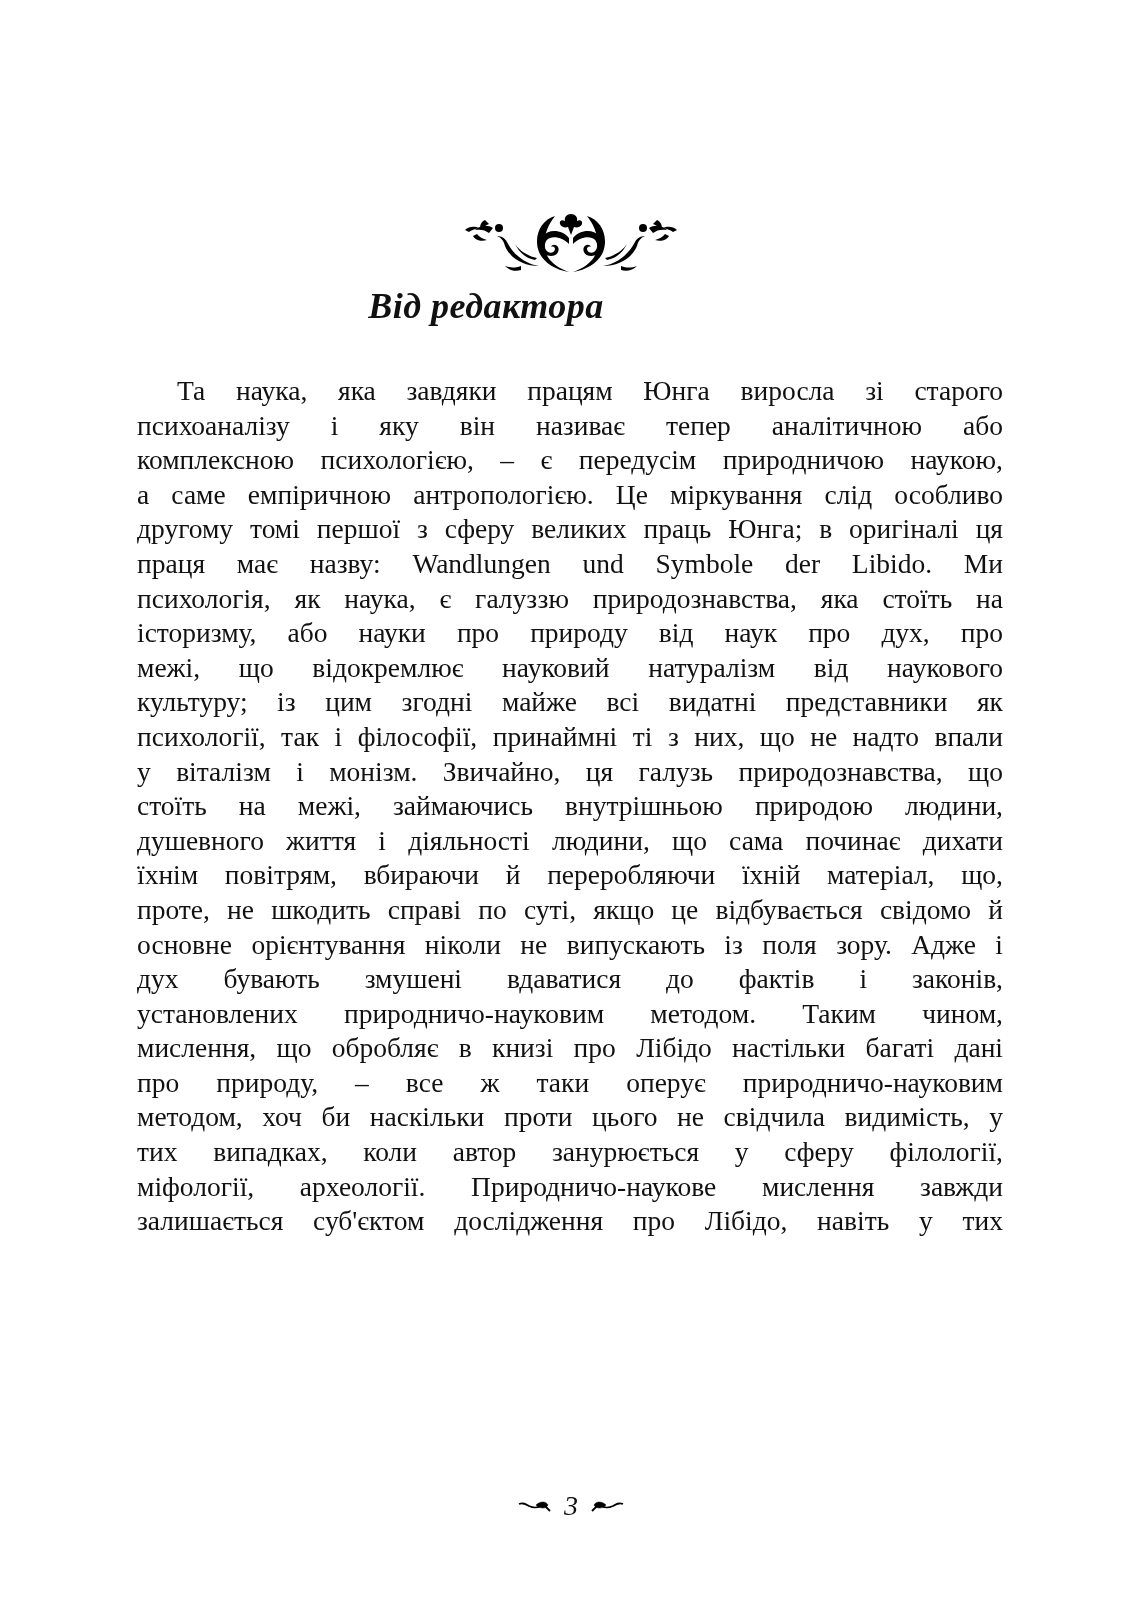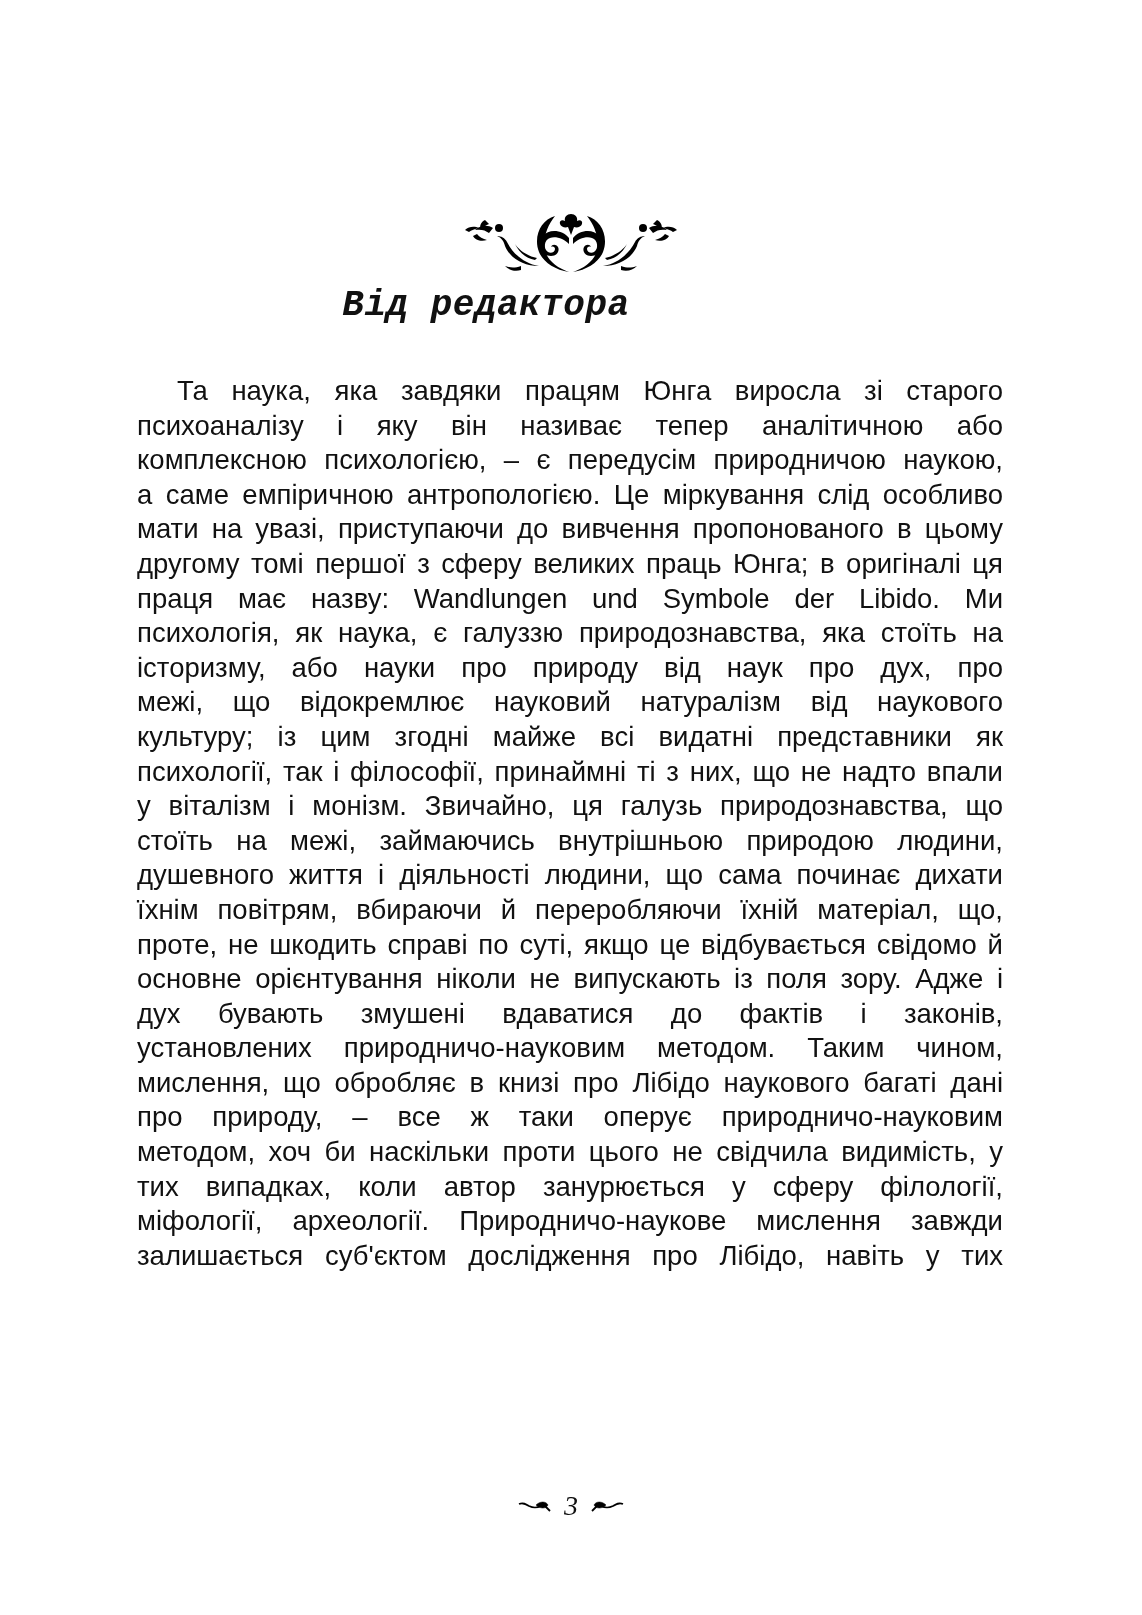--- a/index.html
+++ b/index.html
@@ -27,33 +27,33 @@
     top: 208px;
     width: 224px;
     height: 72px;
   }
   .title {
     position: absolute;
     left: 0;
     width: 972px;
     top: 282px;
     text-align: center;
-    font-family: Liberation Mono, monospace;
+    font-family: Liberation Serif, serif;
     font-weight: bold;
     font-style: italic;
     font-size: 36px;
     letter-spacing: 0.5px;
     line-height: 48px;
   }
   .body-text {
     position: absolute;
     left: 137px;
     width: 866px;
     top: 374px;
-    font-family: Liberation Sans, sans-serif;
+    font-family: Liberation Serif, serif;
     font-size: 27.5px;
     line-height: 34.6px;
     margin: 0;
   }
   .line {
     display: block;
     white-space: nowrap;
     text-align: justify;
     text-align-last: justify;
     height: 34.6px;
@@ -117,37 +117,36 @@
     </g>
   </svg>
 
   <div class="title">Від редактора</div>
 
   <div class="body-text">
     <span class="line first">Та наука, яка завдяки працям Юнга виросла зі старого</span>
     <span class="line">психоаналізу і яку він називає тепер аналітичною або</span>
     <span class="line">комплексною психологією, – є передусім природничою наукою,</span>
     <span class="line">а саме емпіричною антропологією. Це міркування слід особливо</span>
-    <span class="line">мати на увазі, приступаючи до вивчення пропонованого в цьому</span>
     <span class="line">другому томі першої з сферу великих праць Юнга; в оригіналі ця</span>
     <span class="line">праця має назву: Wandlungen und Symbole der Libido. Ми</span>
     <span class="line">психологія, як наука, є галуззю природознавства, яка стоїть на</span>
     <span class="line">історизму, або науки про природу від наук про дух, про</span>
     <span class="line">межі, що відокремлює науковий натуралізм від наукового</span>
     <span class="line">культуру; із цим згодні майже всі видатні представники як</span>
     <span class="line">психології, так і філософії, принаймні ті з них, що не надто впали</span>
     <span class="line">у віталізм і монізм. Звичайно, ця галузь природознавства, що</span>
     <span class="line">стоїть на межі, займаючись внутрішньою природою людини,</span>
     <span class="line">душевного життя і діяльності людини, що сама починає дихати</span>
     <span class="line">їхнім повітрям, вбираючи й переробляючи їхній матеріал, що,</span>
     <span class="line">проте, не шкодить справі по суті, якщо це відбувається свідомо й</span>
     <span class="line">основне орієнтування ніколи не випускають із поля зору. Адже і</span>
     <span class="line">дух бувають змушені вдаватися до фактів і законів,</span>
     <span class="line">установлених природничо-науковим методом. Таким чином,</span>
-    <span class="line">мислення, що обробляє в книзі про Лібідо наукового багаті дані</span>
+    <span class="line">мислення, що обробляє в книзі про Лібідо настільки багаті дані</span>
     <span class="line">про природу, – все ж таки оперує природничо-науковим</span>
     <span class="line">методом, хоч би наскільки проти цього не свідчила видимість, у</span>
     <span class="line">тих випадках, коли автор занурюється у сферу філології,</span>
     <span class="line">міфології, археології. Природничо-наукове мислення завжди</span>
     <span class="line last">залишається суб'єктом дослідження про Лібідо, навіть у тих</span>
   </div>
 
   <div class="footer">
     <svg width="34" height="14" viewBox="0 0 34 14" xmlns="http://www.w3.org/2000/svg">
       <g fill="#000" stroke="#000">

